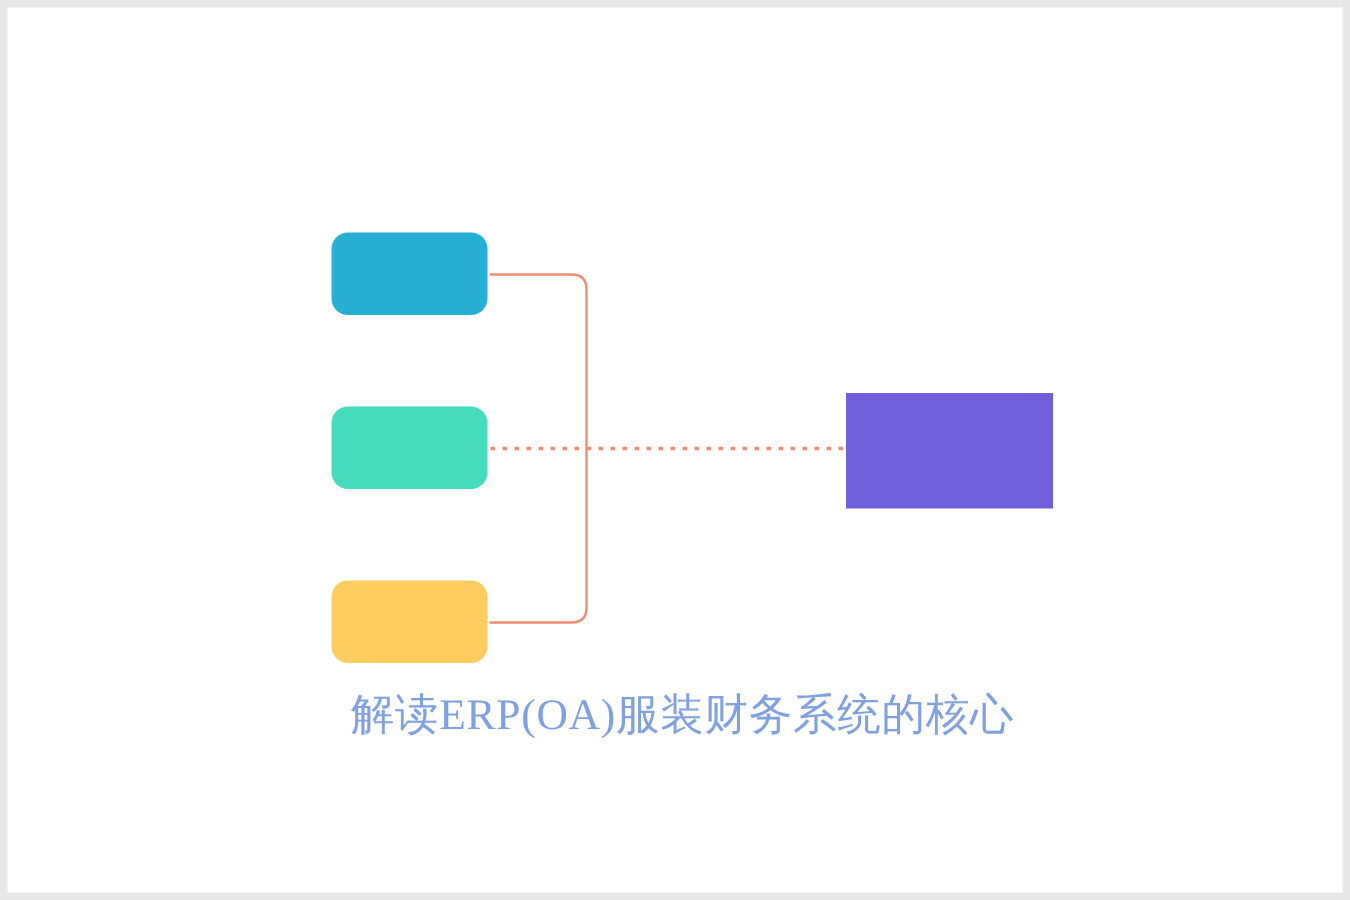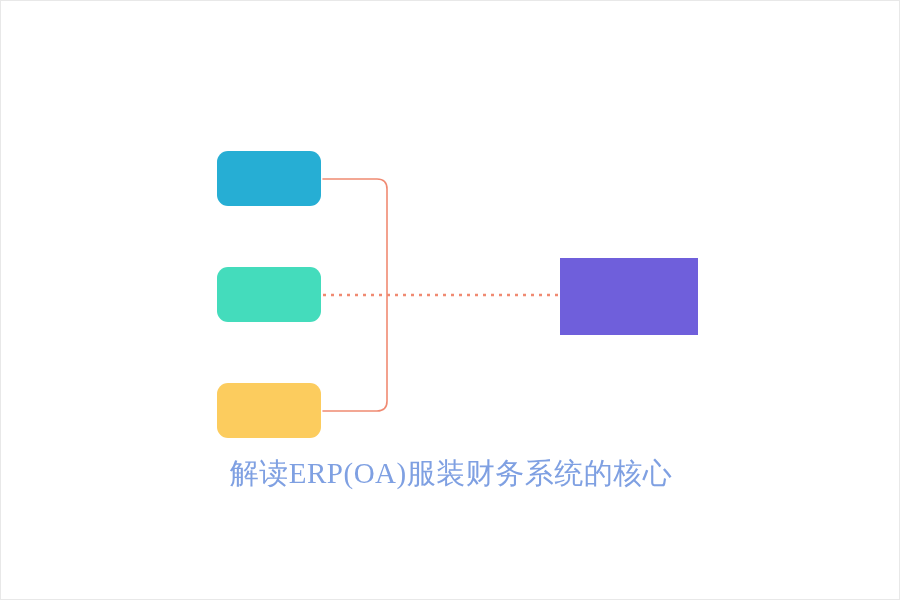--- a/index.html
+++ b/index.html
@@ -8,21 +8,21 @@
     background: #ffffff;
   }
   body {
     font-family: "Liberation Sans", sans-serif;
   }
   #canvas {
     position: relative;
     width: 900px;
     height: 600px;
     background: #ffffff;
-    border: 1px solid #14532d;
+    border: 5px solid #14532d;
     box-sizing: border-box;
     overflow: hidden;
   }
 
   
   #diagram-area {
     position: absolute;
     left: 0;
     top: 0;
     width: 900px;

